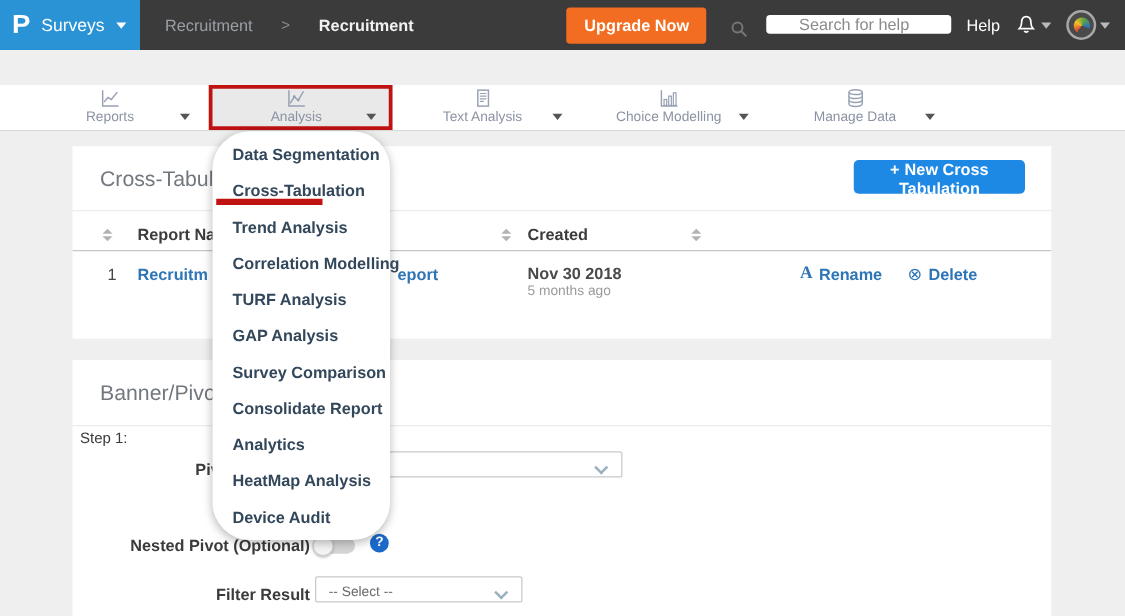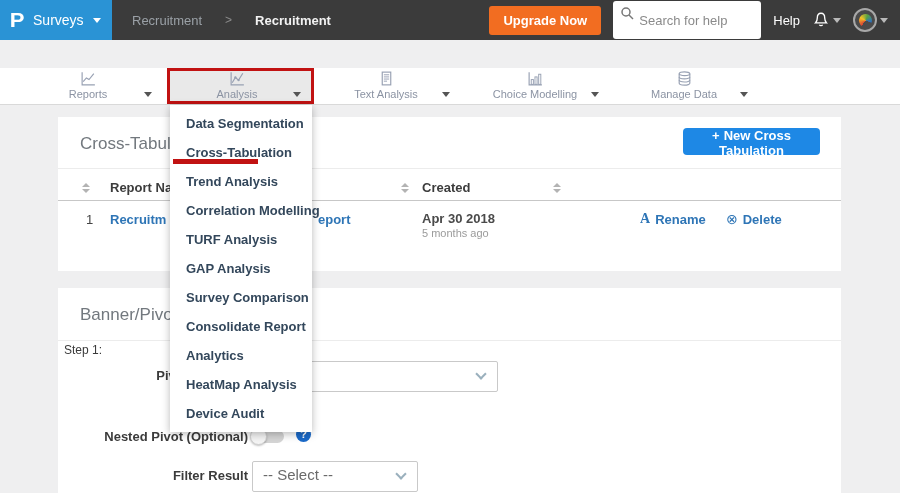--- a/index.html
+++ b/index.html
@@ -14,21 +14,21 @@
   .brand-label { color:#fff; font-size:14px; }
   .caret { width:0; height:0; border-left:4px solid transparent; border-right:4px solid transparent; border-top:5px solid #fff; display:inline-block; }
   .caret.gray { border-top-color:#b9b9b9; }
   .breadcrumb { display:flex; align-items:flex-start; gap:23px; margin-left:20px; font-size:13px; }
   .bc-parent { color:#9aa0a6; }
   .bc-sep { color:#8b8b8b; font-size:12px; }
   .bc-current { color:#f2f2f2; font-weight:bold; }
   .topbar-right { margin-left:auto; display:flex; align-items:center; gap:12px; padding-right:12px; }
   .upgrade-btn { background:#f26d21; color:#fff; font-size:13px; font-weight:bold; border:none; border-radius:3px; padding:7px 14px; cursor:pointer; }
   .search-wrap { position:relative; }
-  .search-wrap input { width:148px; height:38px; border:none; border-radius:3px; font-size:13px; padding:0 6px 0 26px; color:#444; background:#fff; font-family:"Liberation Sans", sans-serif; }
+  .search-wrap input { width:148px; height:15px; border:none; border-radius:3px; font-size:13px; padding:0 6px 0 26px; color:#444; background:#fff; font-family:"Liberation Sans", sans-serif;margin-left:36px; }
   .search-wrap input::placeholder { color:#8a8a8a; }
   .search-icon { position:absolute; left:7px; top:5px; }
   .help-label { color:#fff; font-size:13px; }
   .bell-wrap, .avatar-wrap { display:flex; align-items:center; gap:3px; }
   .avatar { width:24px; height:24px; border-radius:50%; border:2px solid #a8a8a8; background:#4a4a4a; display:flex; align-items:center; justify-content:center; }
   .avatar-gauge { width:13px; height:13px; border-radius:50%; background:conic-gradient(from 230deg, #d84334, #f4c026, #57a345, #2d6fc2 70%, transparent 72%); transform:rotate(-15deg); }
 
   
   .subnav { position:absolute; left:0; top:40px; width:900px; height:28px; background:#fff; border-bottom:1px solid #e6e6e6; display:flex; align-items:center; padding-left:14px; }
   .subnav-item { font-size:13px; font-weight:bold; color:#323c4e; margin-right:26px; cursor:pointer; }
@@ -38,21 +38,21 @@
   
   .toolbar { position:absolute; left:0; top:68px; width:900px; height:37px; background:#fff; border-bottom:1px solid #d9d9d9; }
   .redbox { position:absolute; left:167px; top:0; width:147px; height:36px; background:#e9e9e9; border:3px solid #c11212; z-index:1; }
   .tb-item { position:absolute; top:2px; width:140px; text-align:center; z-index:2; cursor:pointer; }
   .tb-item svg { display:block; margin:0 auto; }
   .tb-label { font-size:11px; color:#8b93a3; display:block; margin-top:1px; }
   .tb-caret { position:absolute; top:15px; z-index:2; cursor:pointer; }
   .tb-caret .caret { border-top-color:#555; }
 
   
-  .menu { position:absolute; left:170px; top:105px; width:142px; background:#fff; box-shadow:0 2px 8px rgba(0,0,0,0.28); padding:4px 0; z-index:30; }
+  .menu { position:absolute; left:170px; top:105px; width:142px; background:#fff; box-shadow:0 2px 8px rgba(0,0,0,0.28); padding:4px 0; z-index:30;border-radius:30px; }
   .menu-item { position:relative; height:29px; line-height:29px; padding-left:16px; font-size:13px; font-weight:bold; color:#33475b; cursor:pointer; white-space:nowrap; }
   .menu-underline { position:absolute; left:3px; top:54px; width:85px; height:5px; background:#c11212; z-index:31; }
 
   
   .panel { position:absolute; left:58px; width:783px; background:#fff; }
   .panel1 { top:117px; height:154px; }
   .panel2 { top:288px; height:205px; }
   .panel-title { position:absolute; left:22px; top:17px; font-size:17px; color:#72787e; }
   .divider { position:absolute; left:0; width:783px; height:1px; background:#ececec; }
 
@@ -68,21 +68,21 @@
   .cell { position:absolute; font-size:13px; color:#444; }
   .link { color:#2e75b6; font-weight:bold; cursor:pointer; }
   .muted-small { font-size:11px; color:#9b9b9b; }
   .action { position:absolute; font-size:13px; color:#2e75b6; font-weight:bold; cursor:pointer; display:flex; align-items:center; gap:5px; }
   .a-icon { font-family:"Liberation Serif", serif; font-weight:bold; font-size:14px; }
   .x-icon { font-size:14px; font-weight:normal; }
 
   
   .step-label { position:absolute; left:6px; top:55px; font-size:12px; color:#3a3a3a; }
   .form-label { position:absolute; width:190px; text-align:right; font-size:13px; font-weight:bold; color:#3b3b3b; white-space:nowrap; overflow:hidden; }
-  .select-box { position:absolute; height:31px; background:#fff; border:1px solid #c9c9c9; border-radius:2px; font-size:15px; color:#6a6a6a; line-height:25px; padding-left:10px; cursor:pointer; }
+  .select-box { position:absolute; height:21px; background:#fff; border:1px solid #c9c9c9; border-radius:2px; font-size:11px; color:#6a6a6a; line-height:25px; padding-left:10px; cursor:pointer; }
   .chev { position:absolute; right:12px; top:8px; width:8px; height:8px; border-right:2px solid #9ab0bd; border-bottom:2px solid #9ab0bd; transform:rotate(45deg); }
   .toggle { position:absolute; left:194px; top:142px; width:32px; height:13px; background:#d5d5d5; border-radius:7px; cursor:pointer; }
   .toggle-knob { position:absolute; left:-2px; top:-2px; width:17px; height:17px; background:#f4f4f4; border:1px solid #cfcfcf; border-radius:50%; box-shadow:0 1px 2px rgba(0,0,0,0.25); }
   .help-icon { position:absolute; left:238px; top:139px; width:15px; height:15px; border-radius:50%; background:#1b6ac9; color:#fff; font-size:11px; font-weight:bold; text-align:center; line-height:15px; cursor:pointer; }
 </style>
 </head>
 <body>
 
 <div class="app">
 
@@ -200,21 +200,21 @@
     <span class="th" style="left:495px; top:62px;"><span class="sort">
           <i class="up"></i>
           <i class="down"></i>
         </span></span>
     <div class="divider" style="top:83px; background:#c7c7c7;"></div>
 
     <div>
       <span class="cell" style="left:28px; top:95px;">1</span>
       <span class="cell link" style="left:52px; top:95px;">Recruitm</span>
       <span class="cell link" style="left:260px; top:95px;">eport</span>
-      <span class="cell" style="left:364px; top:94px; font-weight:bold; color:#4a4a4a;">Apr 30 2018</span>
+      <span class="cell" style="left:364px; top:94px; font-weight:bold; color:#4a4a4a;">Nov 30 2018</span>
       <span class="cell muted-small" style="left:364px; top:110px;">5 months ago</span>
       <span class="action" style="left:582px; top:94px;">
           <span class="a-icon">A</span>
           <span>Rename</span>
         </span>
       <span class="action" style="left:668px; top:94px;">
           <span class="x-icon">⊗</span>
           <span>Delete</span>
         </span>
     </div>

